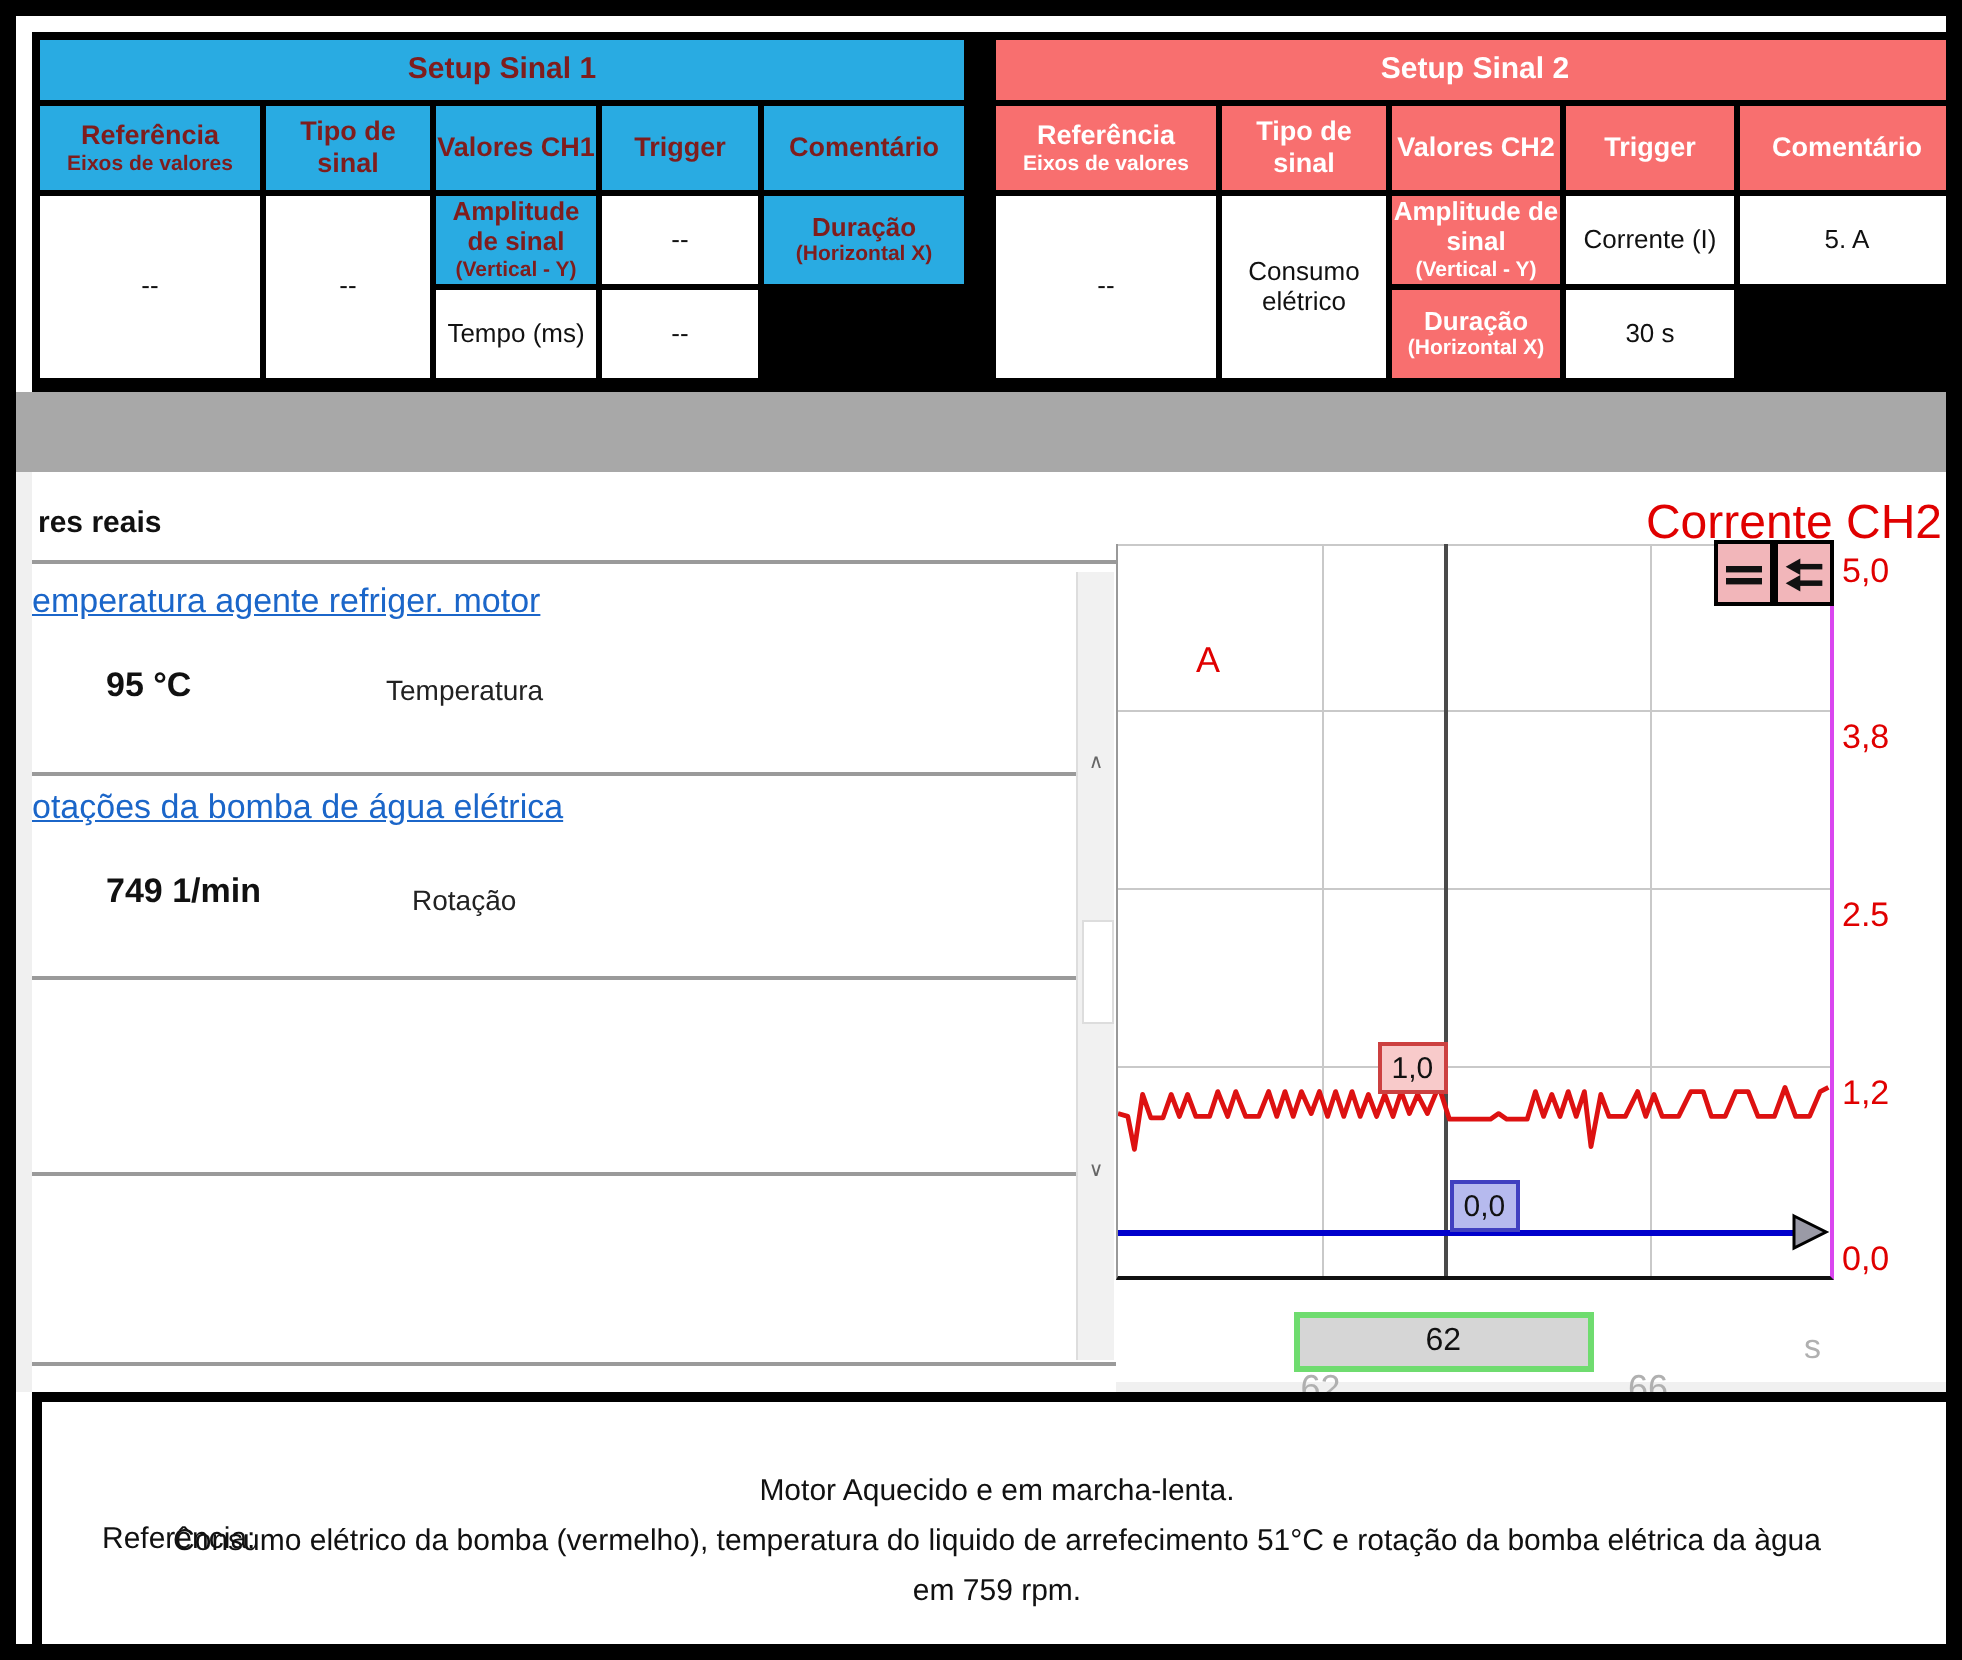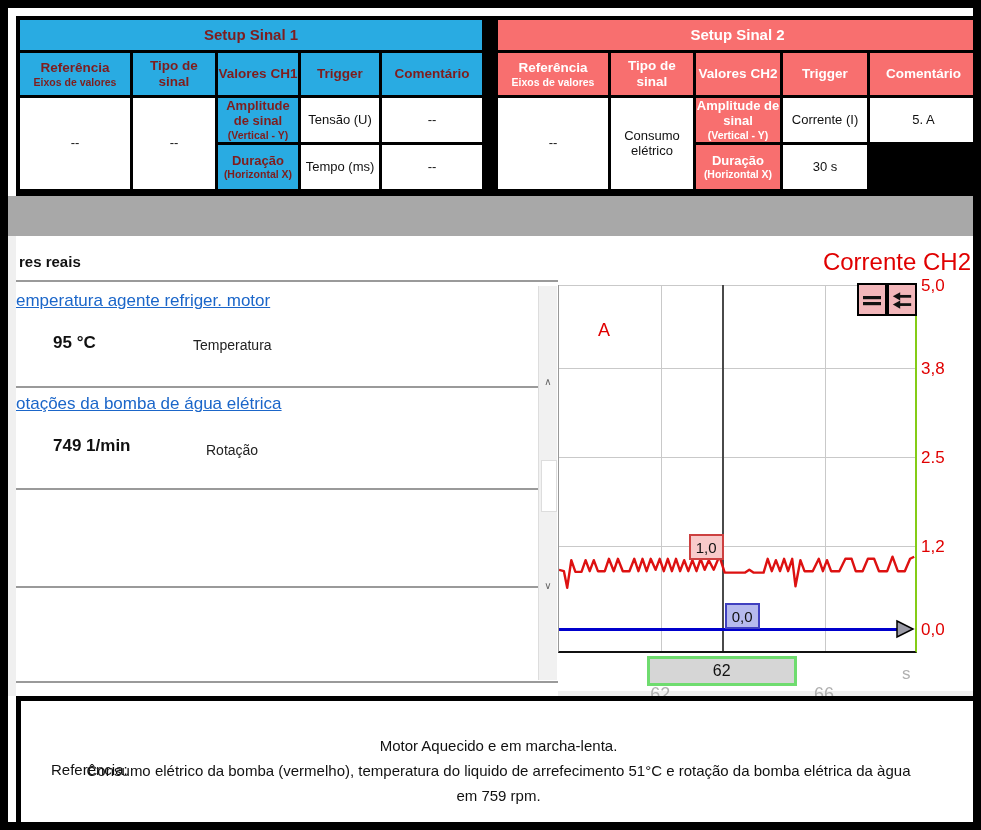--- a/index.html
+++ b/index.html
@@ -32,22 +32,22 @@
   .meas-link{position:absolute;left:0;font-size:17px;color:#1B66C9;text-decoration:underline;white-space:nowrap;}
   .meas-value{position:absolute;left:37px;font-size:17px;font-weight:bold;color:#111;white-space:nowrap;}
   .meas-label{position:absolute;font-size:14px;color:#222;white-space:nowrap;}
   .scrollbar{position:absolute;left:522px;top:50px;width:18px;height:394px;background:#f1f1f1;border-left:1px solid #ddd;}
   .sb-arrow{position:absolute;left:0;width:18px;height:18px;display:flex;align-items:center;justify-content:center;
             color:#666;font-size:10px;cursor:pointer;}
   .sb-thumb{position:absolute;left:2px;width:14px;height:50px;background:#fff;border:1px solid #ddd;}
   
   .chart-panel{position:absolute;left:550px;top:0;width:423px;height:455px;background:#fff;}
   .chart-title{position:absolute;right:10px;top:12px;font-size:24px;color:#E00000;white-space:nowrap;}
-  .plot{position:absolute;left:0;top:49px;width:359px;height:368px;box-sizing:border-box;background:#fff;
-        border-right:2px solid #84cc16;border-bottom:2px solid #111;border-left:1px solid #999;}
+  .plot{position:absolute;left:0;top:36px;width:359px;height:368px;box-sizing:border-box;background:#fff;
+        border-right:2px solid #d946ef;border-bottom:2px solid #111;border-left:1px solid #999;}
   .hgrid{position:absolute;left:0;right:0;height:1px;background:#C9C9C9;z-index:1;}
   .vgrid{position:absolute;top:0;bottom:0;width:1px;background:#C9C9C9;z-index:1;}
   .cursor-line{position:absolute;top:0;bottom:0;width:2px;background:#4a4a4a;z-index:2;}
   .zero-line{position:absolute;left:0;height:3px;background:#0000CC;z-index:3;}
   .wave-svg{position:absolute;left:0;top:0;z-index:4;}
   .marker{position:absolute;z-index:5;width:31px;height:22px;display:flex;align-items:center;justify-content:center;
           font-size:15px;color:#111;}
   .marker-high{background:#F8CACA;border:2px solid #CC4040;}
   .marker-zero{background:#B6BAEE;border:2px solid #4040C0;}
   .tool-box{position:absolute;left:298px;top:-2px;z-index:6;display:flex;}
@@ -81,21 +81,20 @@
     </div>
     <div class="cell acc1 hdr-main pre">Tipo de
 sinal</div>
     <div class="cell acc1 hdr-main">Valores CH1</div>
     <div class="cell acc1 hdr-main">Trigger</div>
     <div class="cell acc1 hdr-main">Comentário</div>
     <div class="cell acc1">
       <span>Amplitude de sinal</span>
       <span class="rowlbl-sub">(Vertical - Y)</span>
     </div>
-    <div class="cell">Tensão (U)</div>
     <div class="cell">--</div>
     <div class="cell span2">--</div>
     <div class="cell span2">--</div>
     <div class="cell acc1">
       <span>Duração</span>
       <span class="rowlbl-sub">(Horizontal X)</span>
     </div>
     <div class="cell">Tempo (ms)</div>
     <div class="cell">--</div>
   </div>

